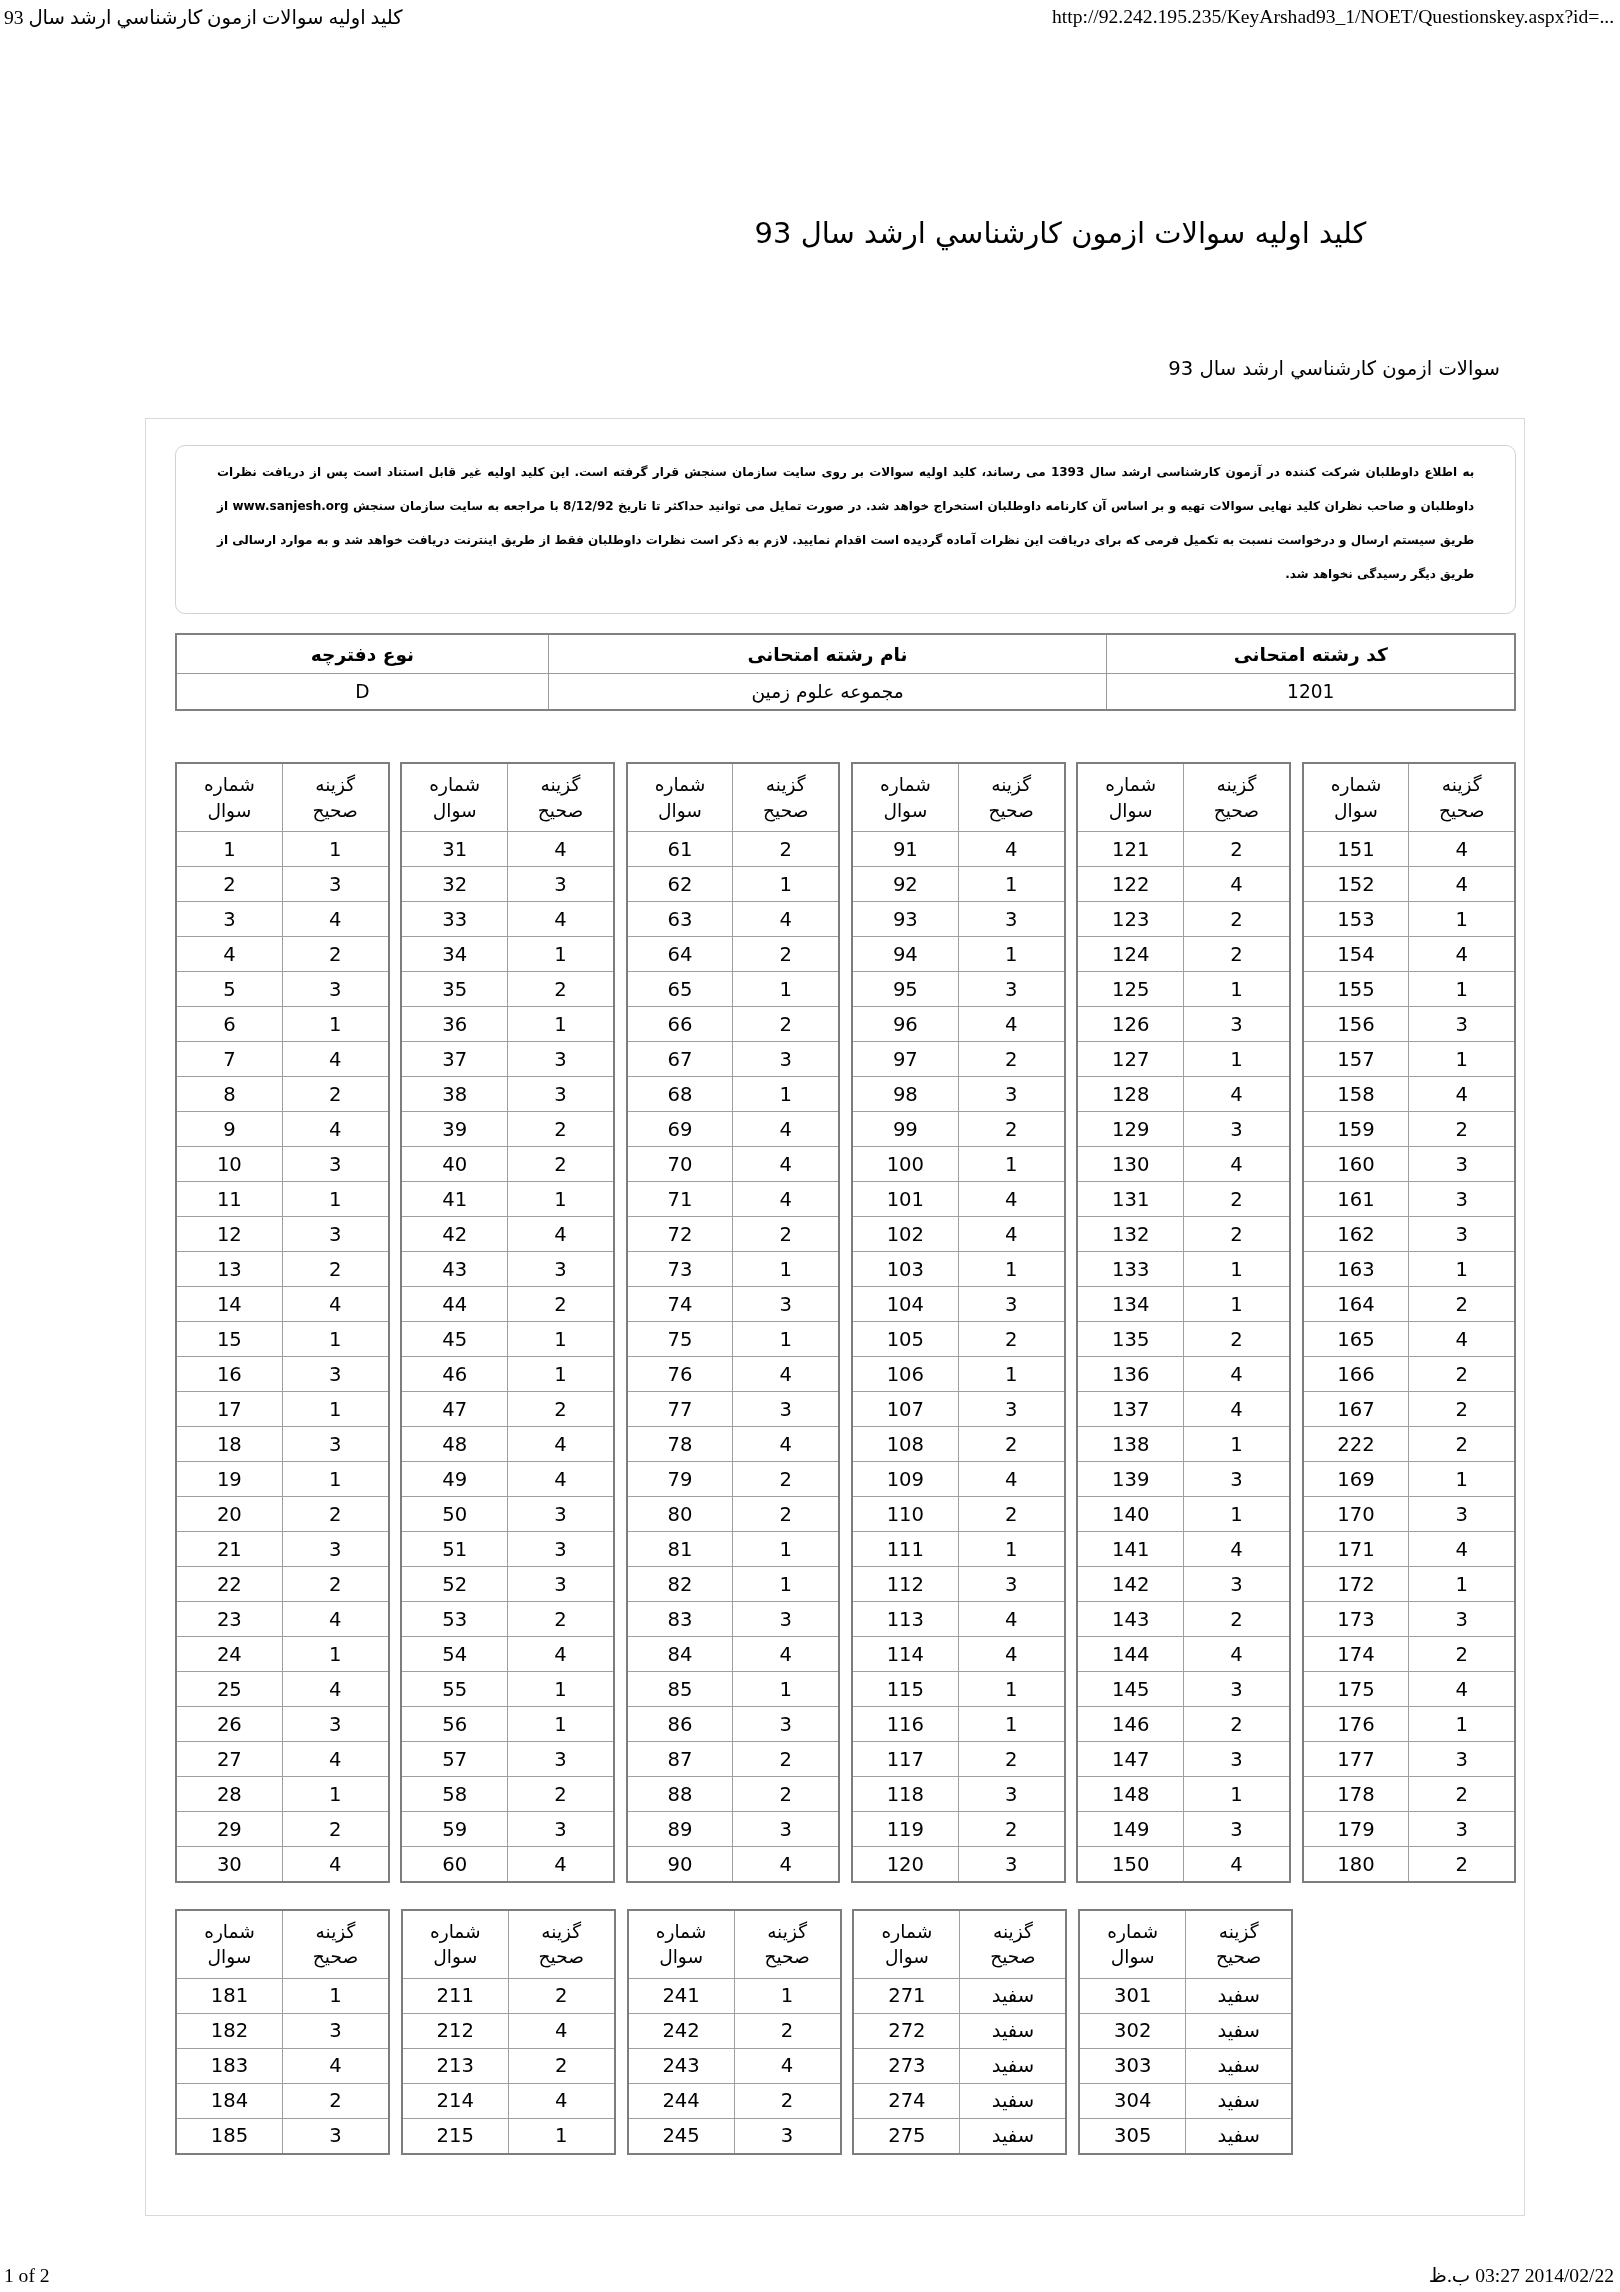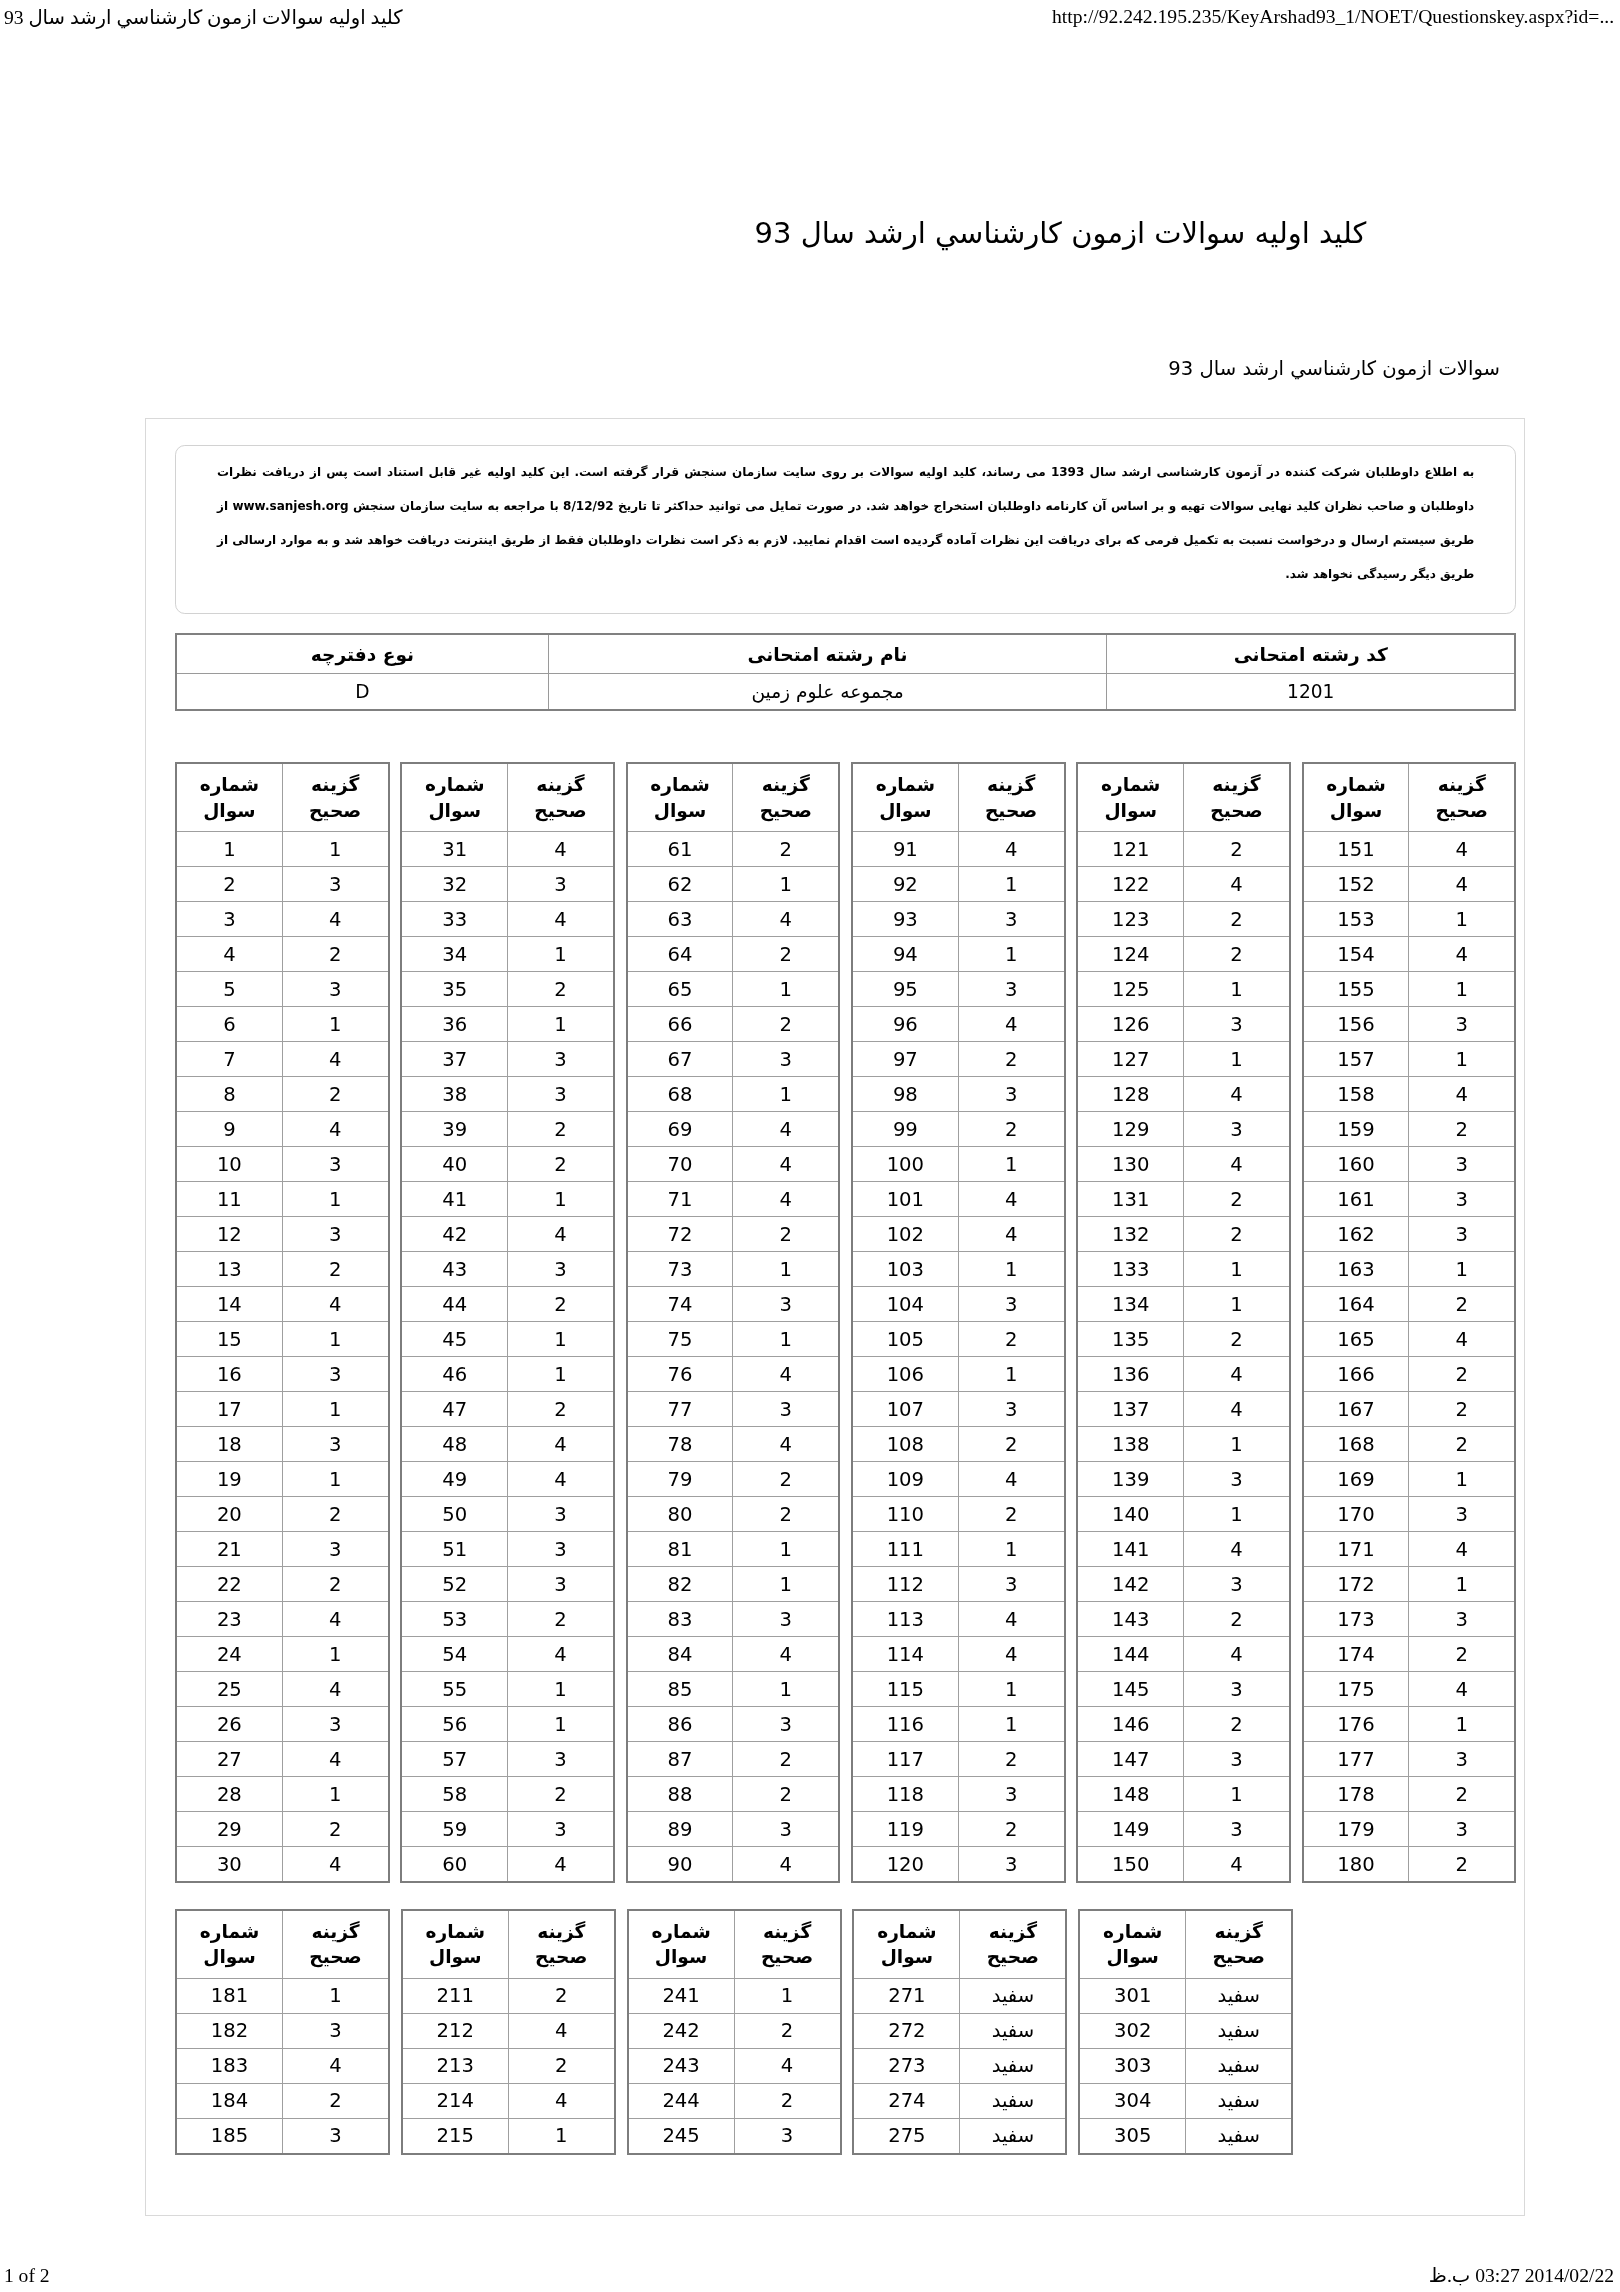--- a/index.html
+++ b/index.html
@@ -31,21 +31,21 @@
   .info-table th,.info-table td{border:1px solid #9a9a9a;text-align:center;}
   .info-table th{font-size:18.6px;font-weight:bold;height:36px;}
   .info-table td{font-size:18.6px;height:33px;}
   .col-code{width:30.5%;} .col-name{width:41.7%;} .col-type{width:27.8%;}
 
   .answer-block{display:flex;gap:10.8px;direction:ltr;}
   .block-1{margin-top:51px;}
   .block-2{margin-top:25.5px;}
   .anskey-table{border-collapse:collapse;width:215px;table-layout:fixed;border:2px solid #7d7d7d;}
   .anskey-table th,.anskey-table td{border:1px solid #9f9f9f;text-align:center;}
-  .anskey-table th{font-size:18.6px;font-weight:bold;height:65px;line-height:25.5px;direction:rtl;margin-top:40px;}
+  .anskey-table th{font-size:18.6px;font-weight:normal;height:65px;line-height:25.5px;direction:rtl;margin-top:40px;}
   .anskey-table td{font-size:19.6px;height:34px;padding:0;}
 </style>
 </head>
 <body>
 
 <div class="page">
 
   <div class="ph-left">کلید اولیه سوالات ازمون کارشناسي ارشد سال 93</div>
   <div class="ph-right">http://92.242.195.235/KeyArshad93_1/NOET/Questionskey.aspx?id=...</div>
 
@@ -797,21 +797,21 @@
             </tr>
             <tr>
               <td>166</td>
               <td>2</td>
             </tr>
             <tr>
               <td>167</td>
               <td>2</td>
             </tr>
             <tr>
-              <td>168</td>
+              <td>222</td>
               <td>2</td>
             </tr>
             <tr>
               <td>169</td>
               <td>1</td>
             </tr>
             <tr>
               <td>170</td>
               <td>3</td>
             </tr>

